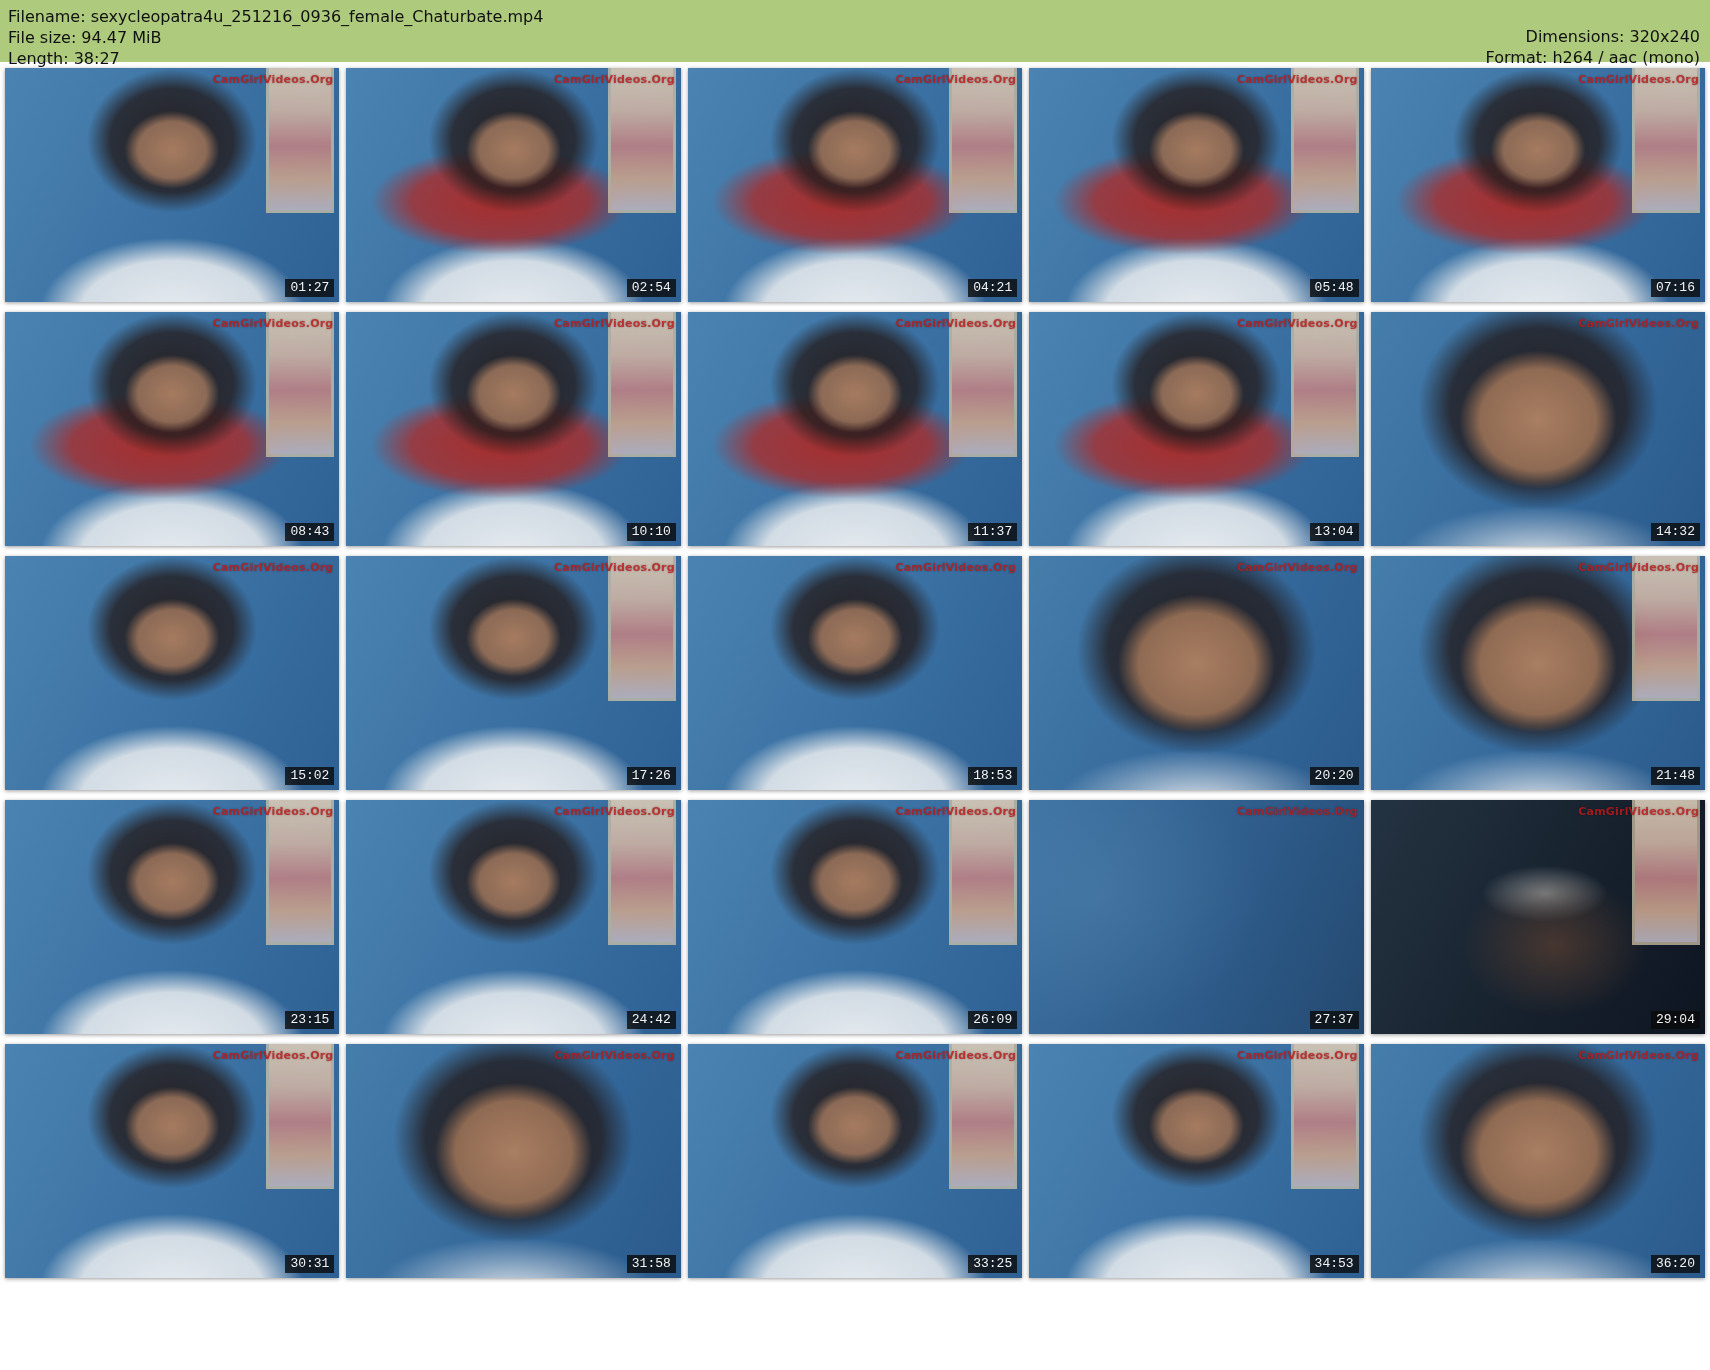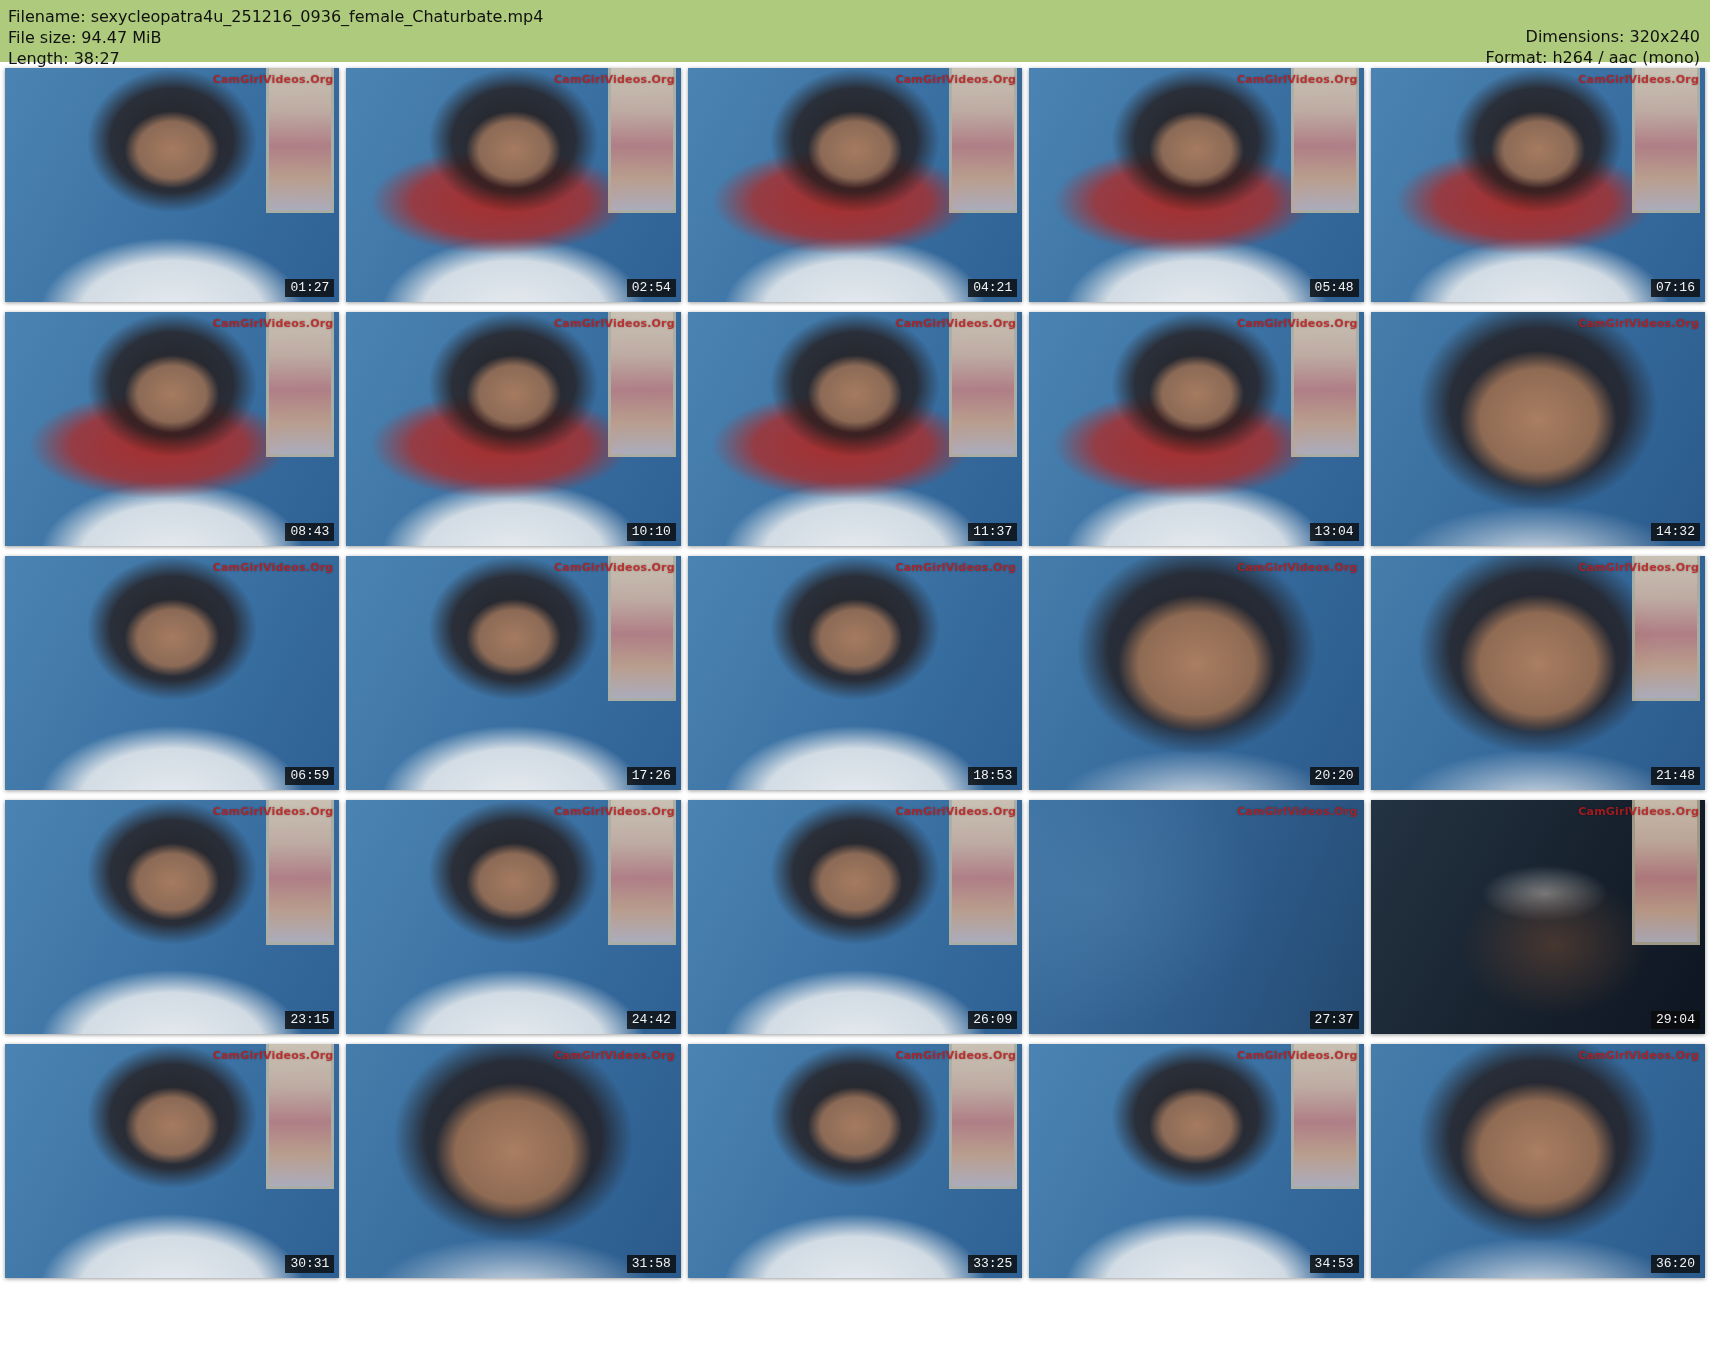--- a/index.html
+++ b/index.html
@@ -154,21 +154,21 @@
     <div class="thumb">
     <div class="scene v-closeup"></div>
 
     <div class="watermark">CamGirlVideos.Org</div>
     <div class="timestamp">14:32</div>
   </div>
     <div class="thumb">
     <div class="scene v-plain"></div>
 
     <div class="watermark">CamGirlVideos.Org</div>
-    <div class="timestamp">06:59</div>
+    <div class="timestamp">15:02</div>
   </div>
     <div class="thumb">
     <div class="scene v-plain"></div>
     <div class="poster"></div>
     <div class="watermark">CamGirlVideos.Org</div>
     <div class="timestamp">17:26</div>
   </div>
     <div class="thumb">
     <div class="scene v-plain"></div>
 

